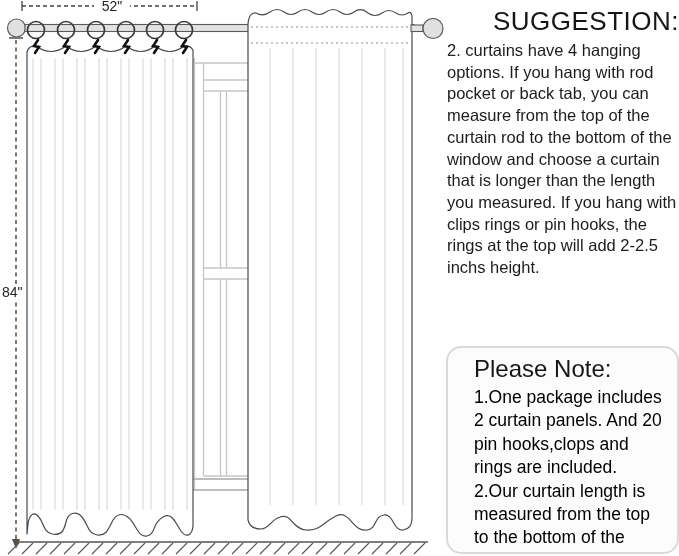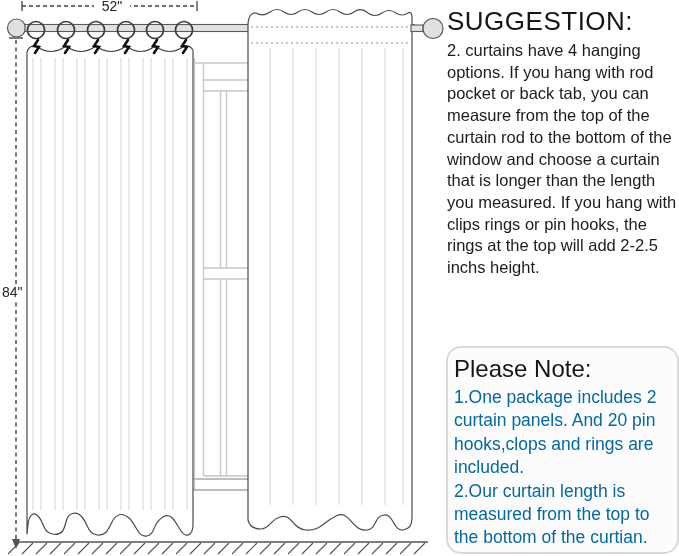--- a/index.html
+++ b/index.html
@@ -9,30 +9,30 @@
   }
   .diagram-svg{position:absolute;left:0;top:0;}
   .measure-label{
     position:absolute;font-size:14px;color:#242424;background:#fff;
     line-height:14px;padding:0 2px;white-space:nowrap;
   }
   .label-width{left:94px;top:-1px;width:32px;text-align:center;}
   .label-height{left:0px;top:285px;}
   .info-panel{position:absolute;left:447px;top:6px;width:232px;}
   .info-panel h1{
-    margin:0 0 3px 0;font-size:26px;font-weight:400;letter-spacing:0.5px;color:#161616;
+    margin:0 0 3px 0;font-size:26px;font-weight:400;letter-spacing:0.5px;color:#161616;text-align:right;
   }
   .info-panel p{margin:0;font-size:16.5px;line-height:21.7px;color:#1c1c1c;}
   .note-box{
     position:absolute;left:446px;top:346px;width:233px;height:208px;box-sizing:border-box;
     border:2.5px solid #d9d9d9;border-radius:15px;background:#fcfcfc;
-    padding:7px 10px 6px 6px;overflow:hidden;
+    padding:7px 10px 6px 26px;overflow:hidden;
   }
   .note-box h2{margin:0 0 3px 0;font-size:24px;font-weight:400;color:#161616;}
-  .note-box p{margin:0;font-size:17.5px;line-height:23.4px;color:#0369a1;}
+  .note-box p{margin:0;font-size:17.5px;line-height:23.4px;color:#000000;}
 </style>
 </head>
 <body>
 
 <div class="stage">
 
   <svg class="diagram-svg" width="446" height="556" viewBox="0 0 446 556">
 
     <g stroke="#4a4038" stroke-width="1.3" fill="none">
       <line x1="22" y1="1" x2="22" y2="11"></line>

